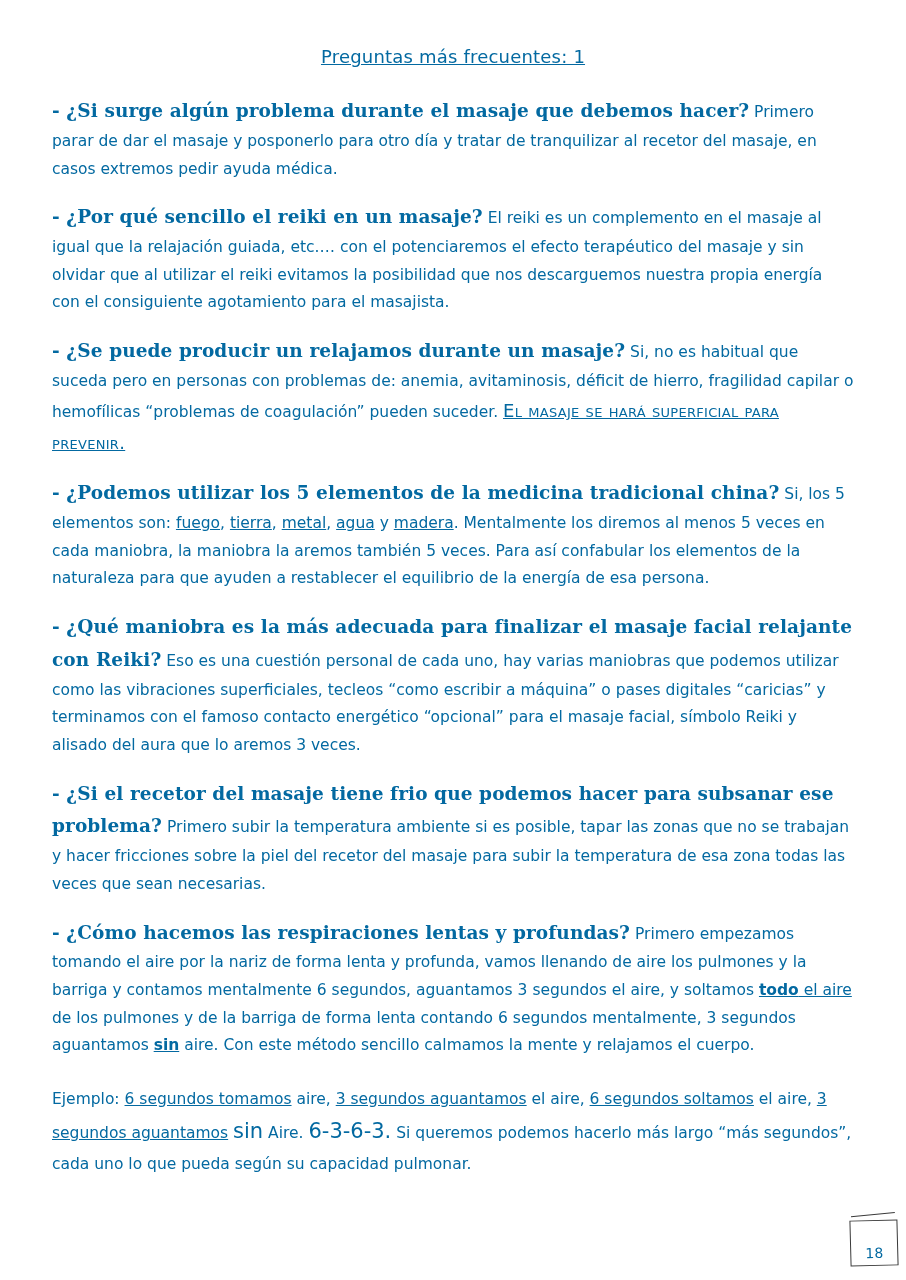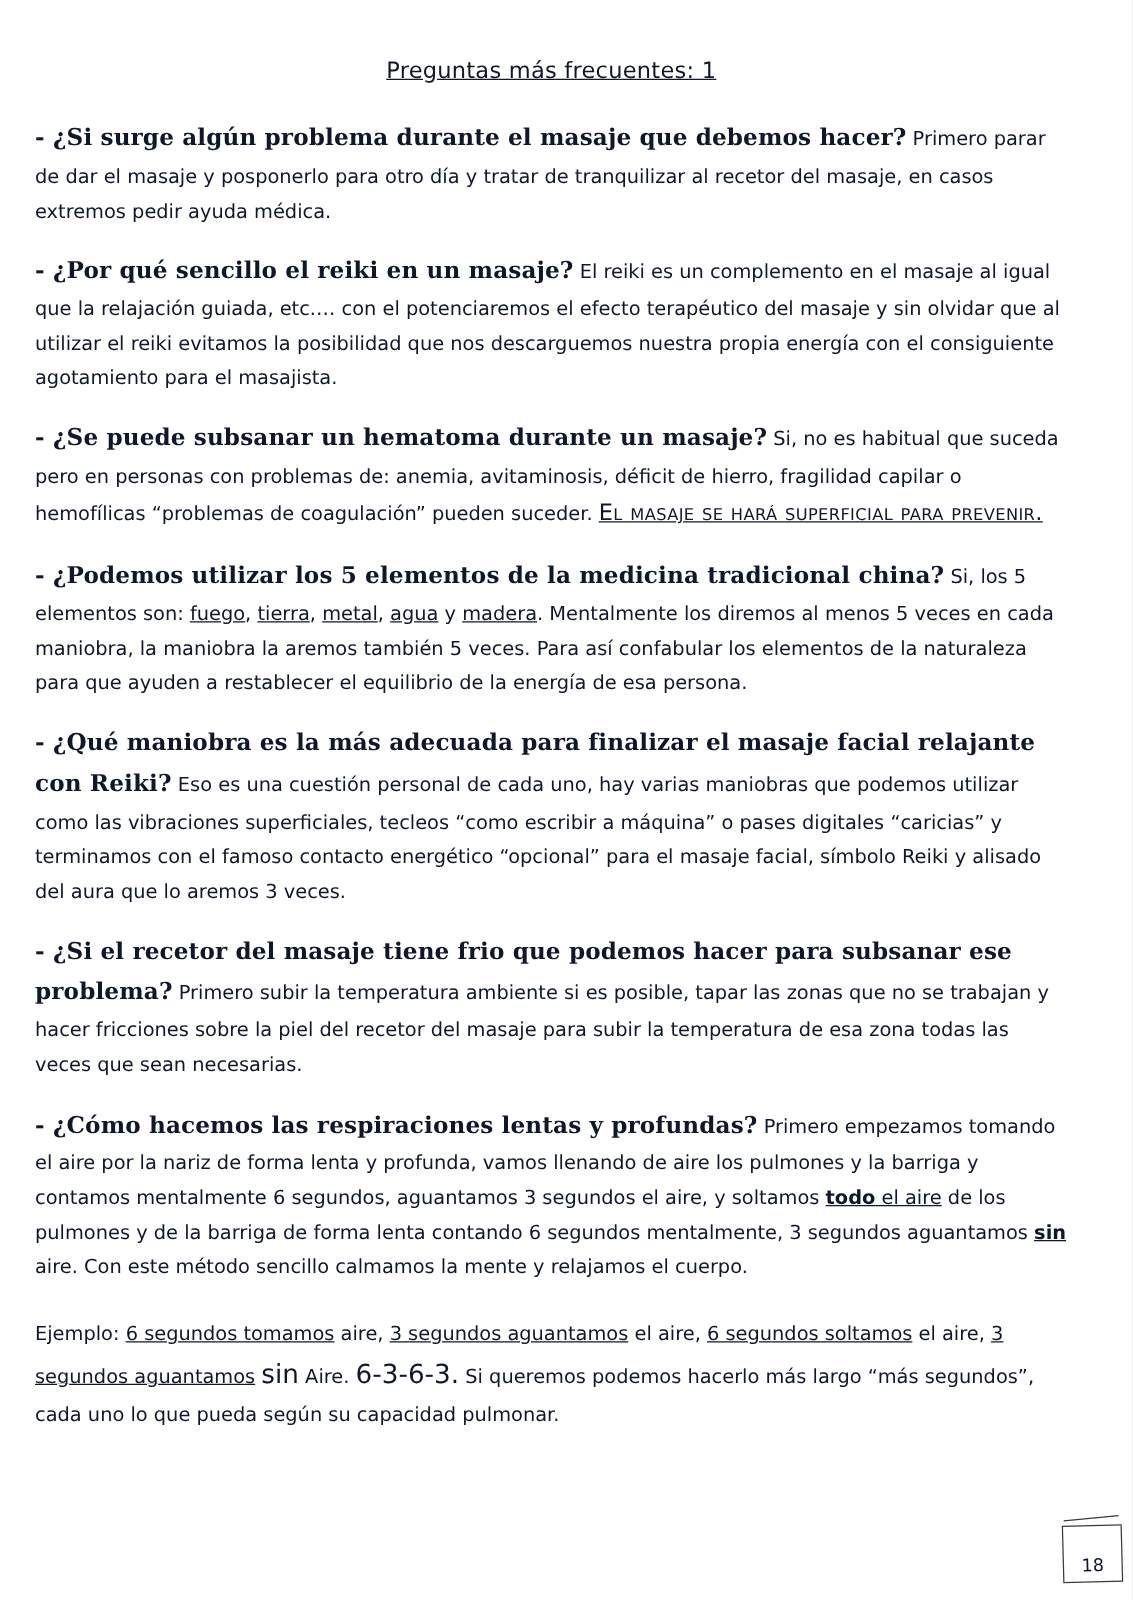--- a/index.html
+++ b/index.html
@@ -3,25 +3,25 @@
 <meta charset="utf-8">
 <style>
   html, body { margin: 0; padding: 0; background: #e8e8e8; }
   .page {
     position: relative;
     width: 906px;
     height: 1280px;
     margin: 0 auto;
     background: #ffffff;
     box-sizing: border-box;
-    padding: 46px 52px 0 28px;
+    padding: 46px 52px 0 52px;
     overflow: hidden;
     font-family: "DejaVu Sans", sans-serif;
     font-size: 15.5px;
-    color: #0f172a;
+    color: #0369a1;
   }
   .title {
     text-align: center;
     font-size: 18px;
     text-decoration: underline;
     margin: 0 0 28px 0;
     letter-spacing: 0.2px;
   }
   .para {
     margin: 0 0 18px 0;
@@ -74,21 +74,21 @@
 <body>
 
 <div class="page">
 
   <div class="title">Preguntas más frecuentes: 1</div>
 
   <p class="para"><span class="q">- ¿Si surge algún problema durante el masaje que debemos hacer?</span><span> Primero parar de dar el masaje y posponerlo para otro día y tratar de tranquilizar al recetor del masaje, en casos extremos pedir ayuda médica.</span></p>
 
   <p class="para"><span class="q">- ¿Por qué sencillo el reiki en un masaje?</span><span> El reiki es un complemento en el masaje al igual que la relajación guiada, etc.… con el potenciaremos el efecto terapéutico del masaje y sin olvidar que al utilizar el reiki evitamos la posibilidad que nos descarguemos nuestra propia energía con el consiguiente agotamiento para el masajista.</span></p>
 
-  <p class="para"><span class="q">- ¿Se puede subsanar un hematoma durante un masaje?</span><span> Si, no es habitual que suceda pero en personas con problemas de: anemia, avitaminosis, déficit de hierro, fragilidad capilar o hemofílicas “problemas de coagulación” pueden suceder. </span><span class="sc">El masaje se hará superficial para prevenir.</span></p>
+  <p class="para"><span class="q">- ¿Se puede producir un relajamos durante un masaje?</span><span> Si, no es habitual que suceda pero en personas con problemas de: anemia, avitaminosis, déficit de hierro, fragilidad capilar o hemofílicas “problemas de coagulación” pueden suceder. </span><span class="sc">El masaje se hará superficial para prevenir.</span></p>
 
   <p class="para"><span class="q">- ¿Podemos utilizar los 5 elementos de la medicina tradicional china?</span><span> Si, los  5 elementos son: </span><span class="u">fuego</span><span>, </span><span class="u">tierra</span><span>, </span><span class="u">metal</span><span>, </span><span class="u">agua</span><span> y </span><span class="u">madera</span><span>. Mentalmente los diremos al menos 5 veces en cada maniobra, la maniobra la aremos también 5 veces. Para así confabular los elementos de la naturaleza para que ayuden a restablecer el equilibrio de la energía de esa persona.</span></p>
 
   <p class="para"><span class="q">- ¿Qué maniobra es la más adecuada para finalizar el masaje facial relajante con Reiki?</span><span> Eso es una cuestión personal de cada uno, hay varias maniobras que podemos utilizar como las vibraciones superficiales, tecleos “como escribir a máquina” o pases digitales “caricias” y terminamos con el famoso contacto energético “opcional” para el masaje facial, símbolo Reiki y alisado del aura que lo aremos 3 veces.</span></p>
 
   <p class="para"><span class="q">- ¿Si el recetor del masaje tiene frio que podemos hacer para subsanar ese problema?</span><span> Primero subir la temperatura ambiente si es posible, tapar las zonas que no se trabajan y hacer fricciones sobre la piel del recetor del masaje para subir la temperatura de esa zona todas las veces que sean necesarias.</span></p>
 
   <p class="para"><span class="q">- ¿Cómo hacemos las respiraciones lentas y profundas?</span><span> Primero empezamos tomando el aire por la nariz de forma lenta y profunda, vamos llenando de aire los pulmones y la barriga y contamos mentalmente 6 segundos, aguantamos 3 segundos el aire,  y soltamos </span><span class="b u">todo</span><span class="u"> el aire</span><span> de los pulmones y de la barriga de forma lenta contando 6 segundos mentalmente, 3 segundos aguantamos </span><span class="b">sin</span><span> aire. Con este método sencillo calmamos la mente y relajamos el cuerpo.</span></p>
 
   <p class="para example"><span>Ejemplo:   </span><span class="u">6 segundos tomamos</span><span> aire, </span><span class="u">3 segundos aguantamos</span><span> el aire,    </span><span class="u">6 segundos soltamos</span><span> el aire, </span><span class="u">3 segundos aguantamos</span><span> </span><span class="big">sin</span><span> Aire.  </span><span class="big">6-3-6-3.</span><span> Si queremos podemos hacerlo más largo “más segundos”,  cada uno lo que pueda según su capacidad pulmonar.</span></p>

